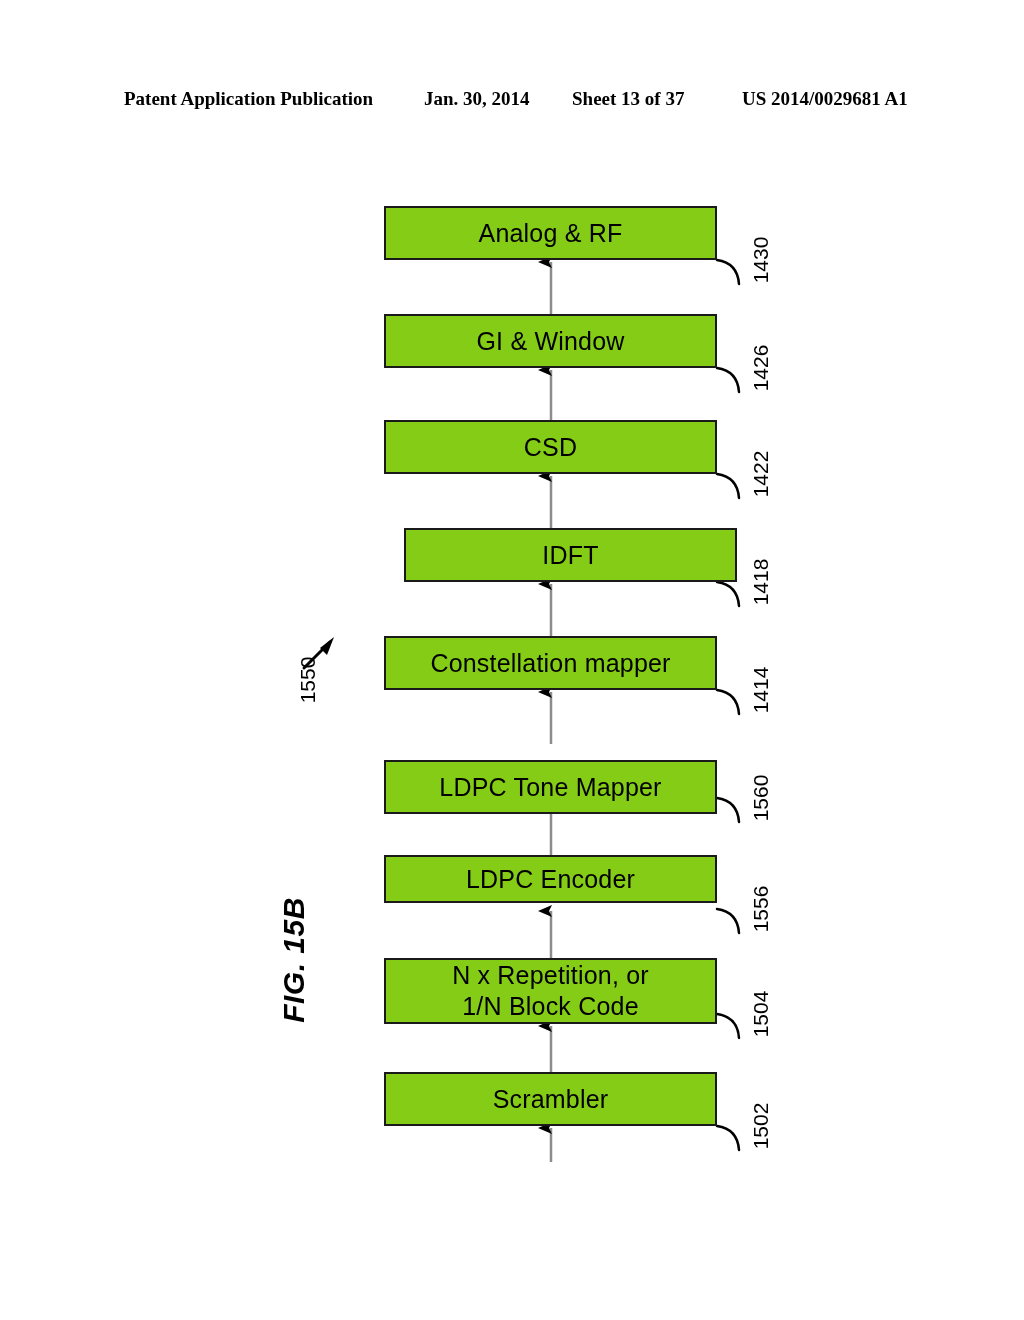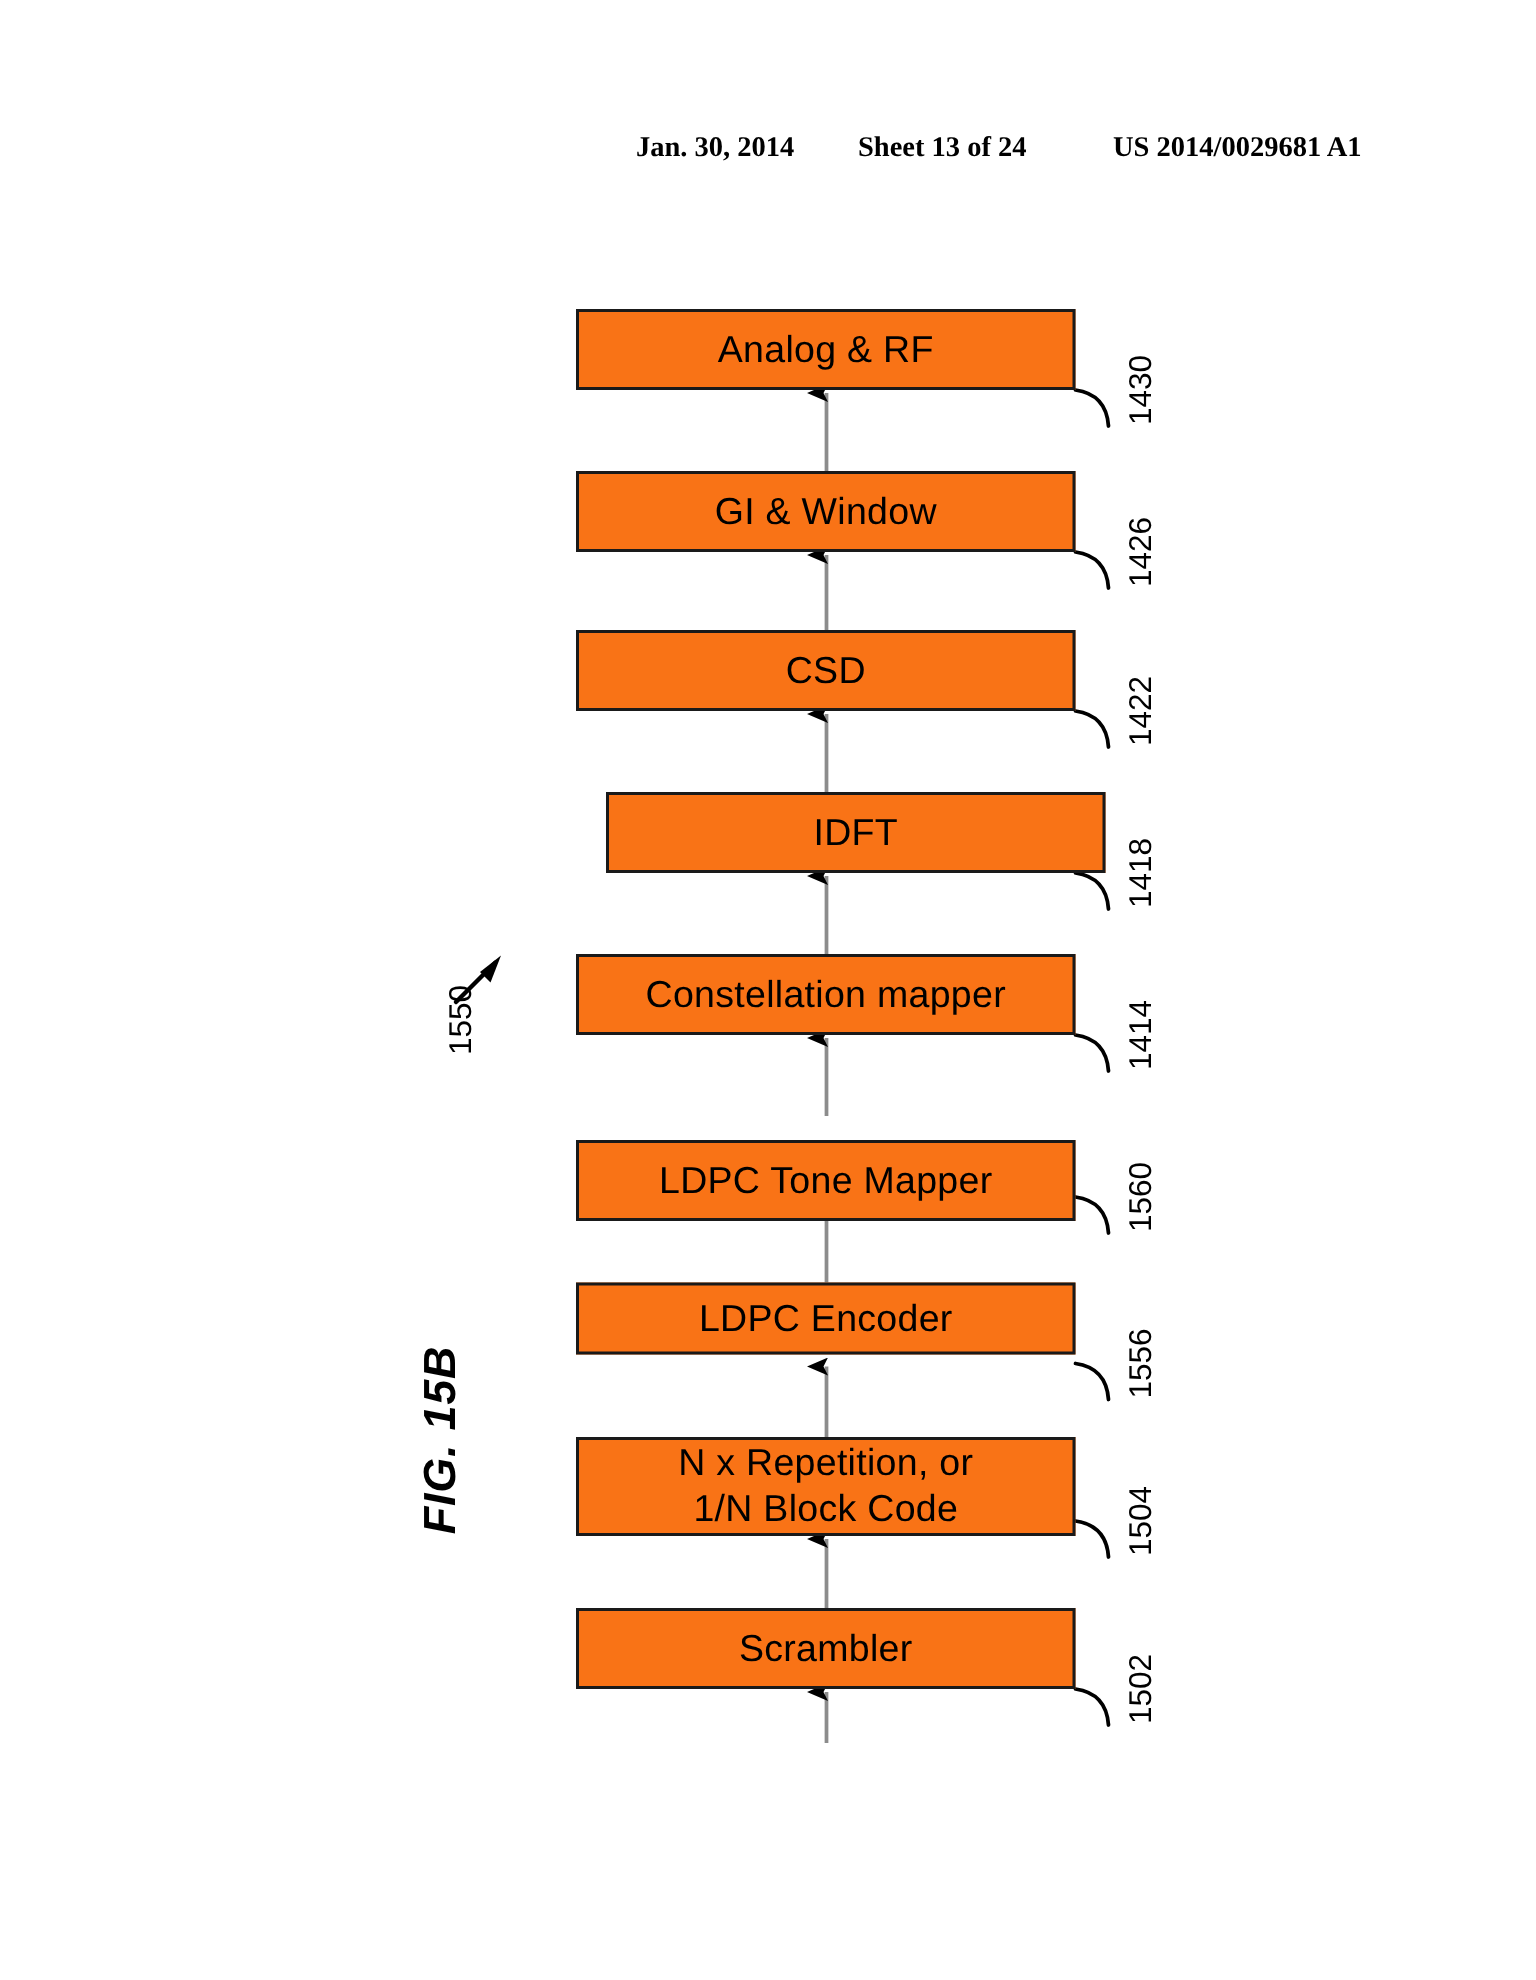--- a/index.html
+++ b/index.html
@@ -63,21 +63,21 @@
     pointer-events: none;
   }
 
   
   .pbox {
     position: absolute;
     left: 384px;
     width: 333px;
     box-sizing: border-box;
     border: 2.5px solid #1a1a1a;
-    background: #f97316;
+    background: #84cc16;
     display: flex;
     align-items: center;
     justify-content: center;
     text-align: center;
     color: #000;
     font-family: "Liberation Sans", sans-serif;
     font-size: 25px;
     line-height: 31px;
     letter-spacing: 0.2px;
   }
@@ -112,22 +112,23 @@
     color: #000;
     text-align: center;
     line-height: 24px;
     white-space: nowrap;
   }
 </style>
 </head>
 <body>
 
 <div class="pub-header">
+  <span class="h-left">Patent Application Publication</span>
   <span class="h-date">Jan. 30, 2014</span>
-  <span class="h-sheet">Sheet 13 of 24</span>
+  <span class="h-sheet">Sheet 13 of 37</span>
   <span class="h-number">US 2014/0029681 A1</span>
 </div>
 
 <div class="fig-caption">FIG. 15B</div>
 
 <div class="flowref">1550</div>
 
 <svg id="diagram" viewBox="0 0 1024 1320" xmlns="http://www.w3.org/2000/svg">
   <defs>
     <marker id="ahead" viewBox="0 0 12 14" refX="6" refY="13" markerWidth="12" markerHeight="14" orient="auto-start-reverse" markerUnits="userSpaceOnUse">

